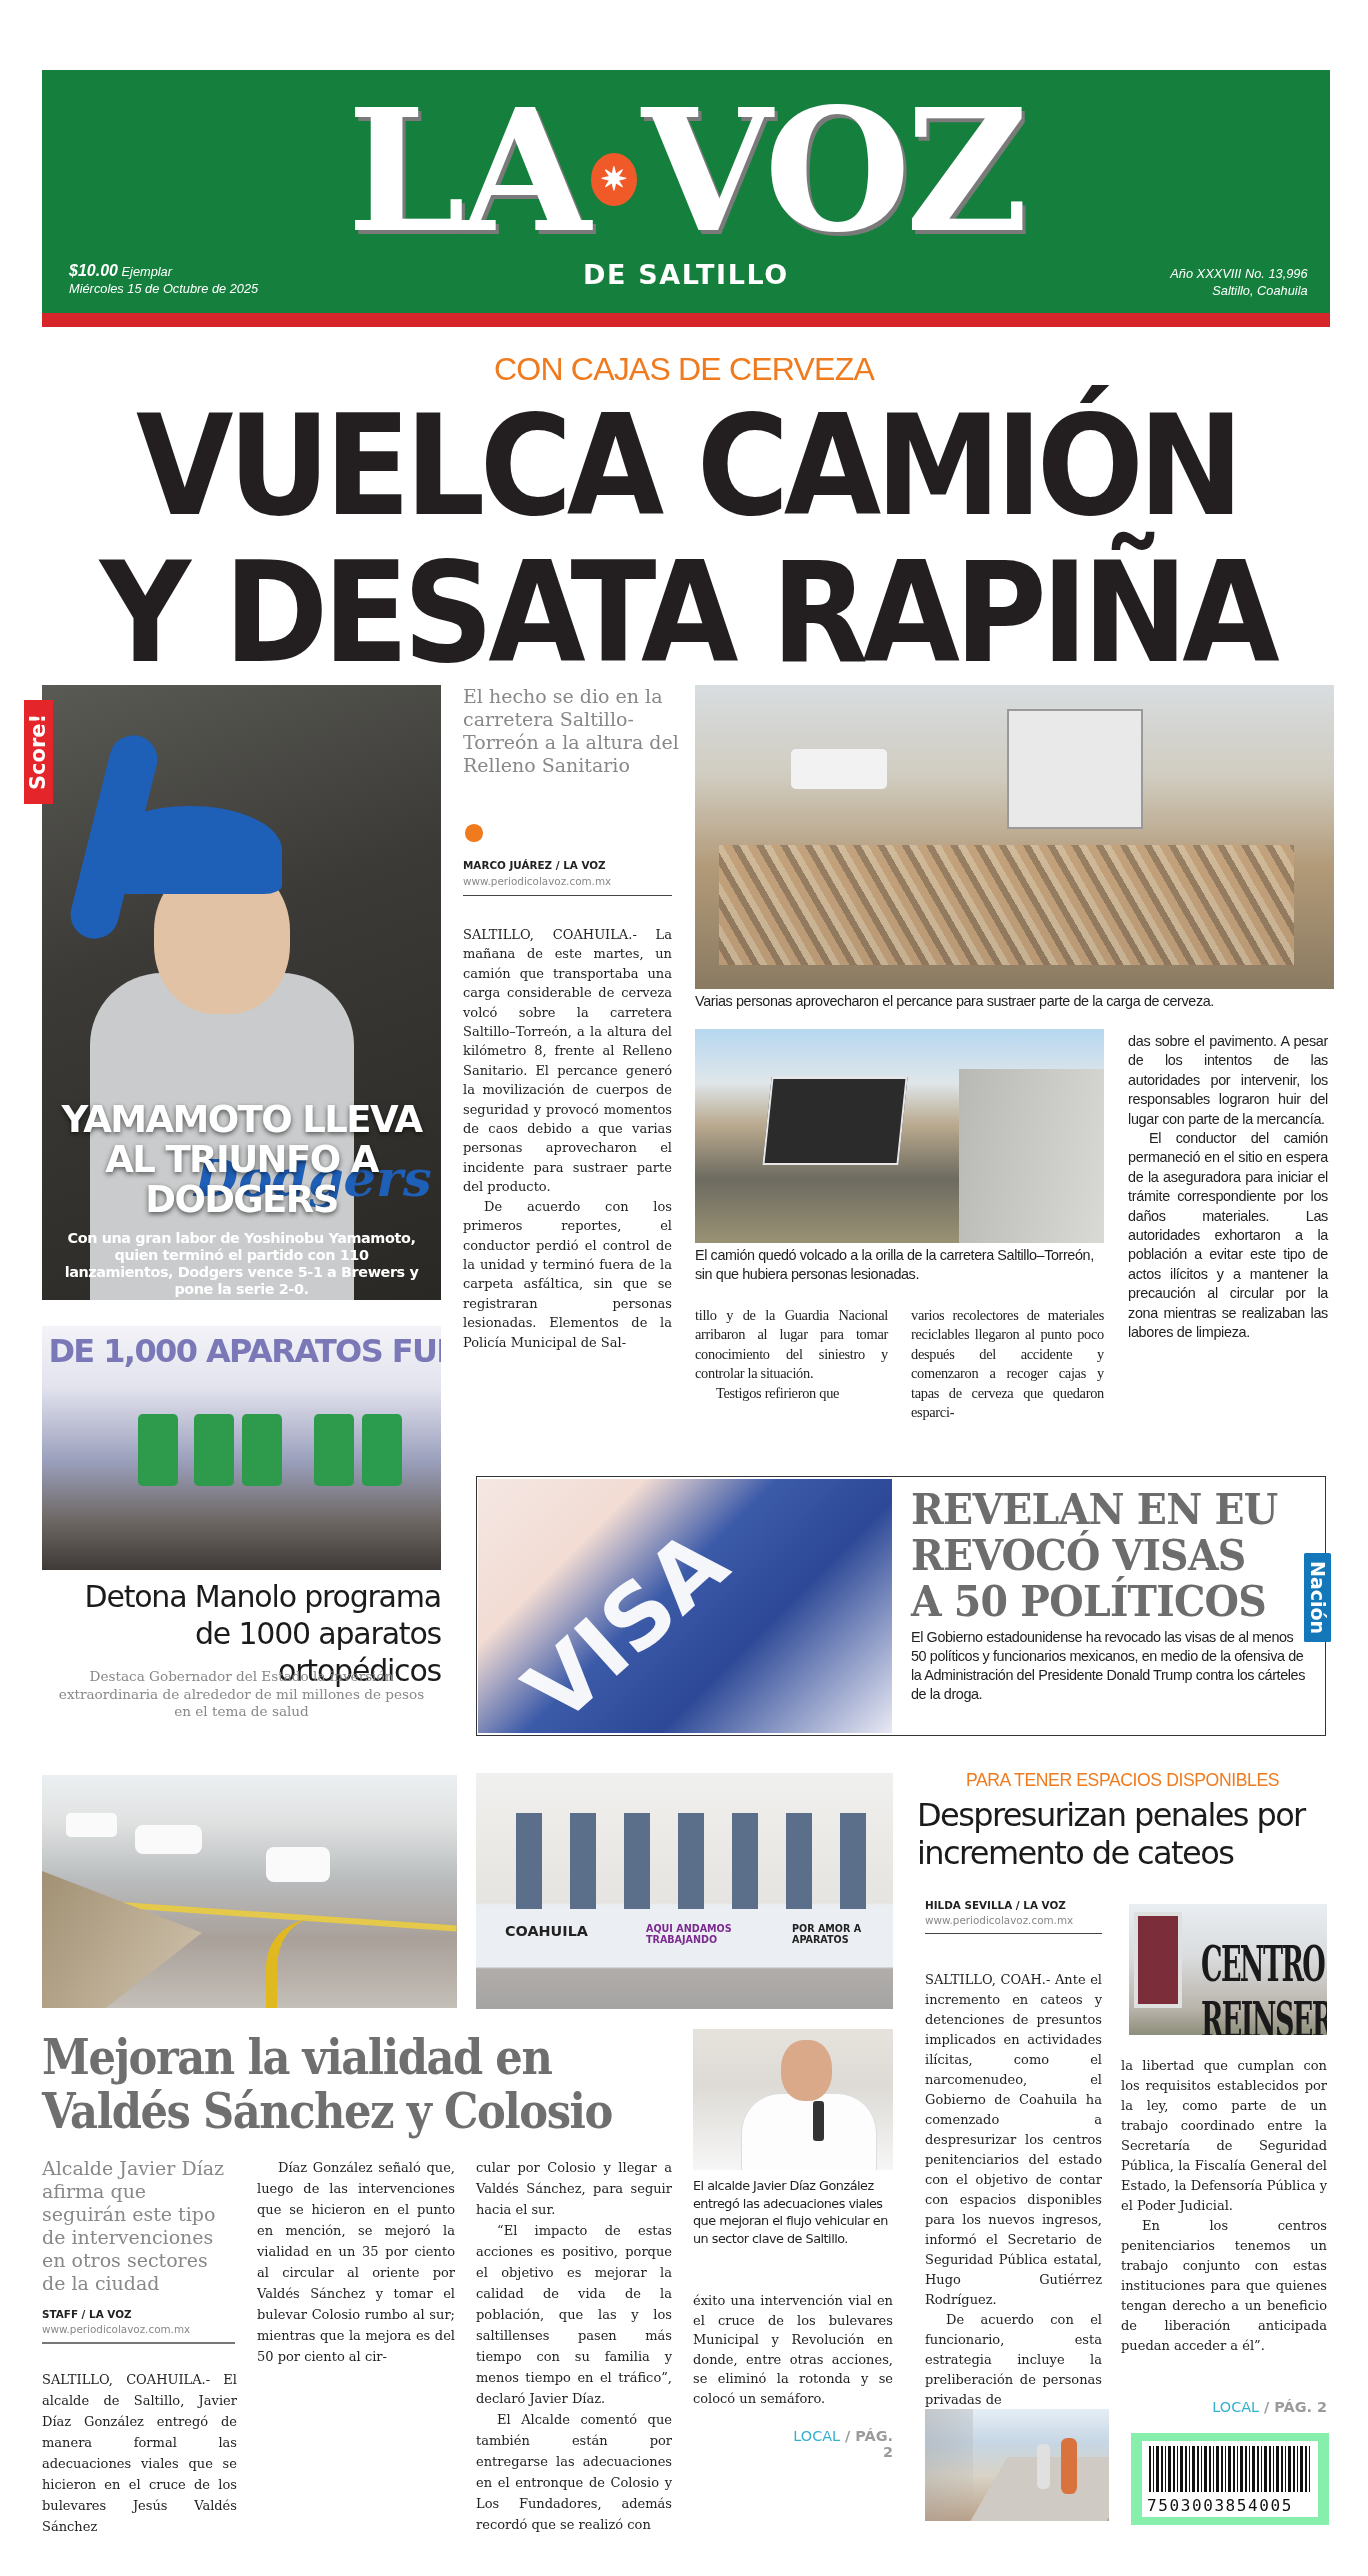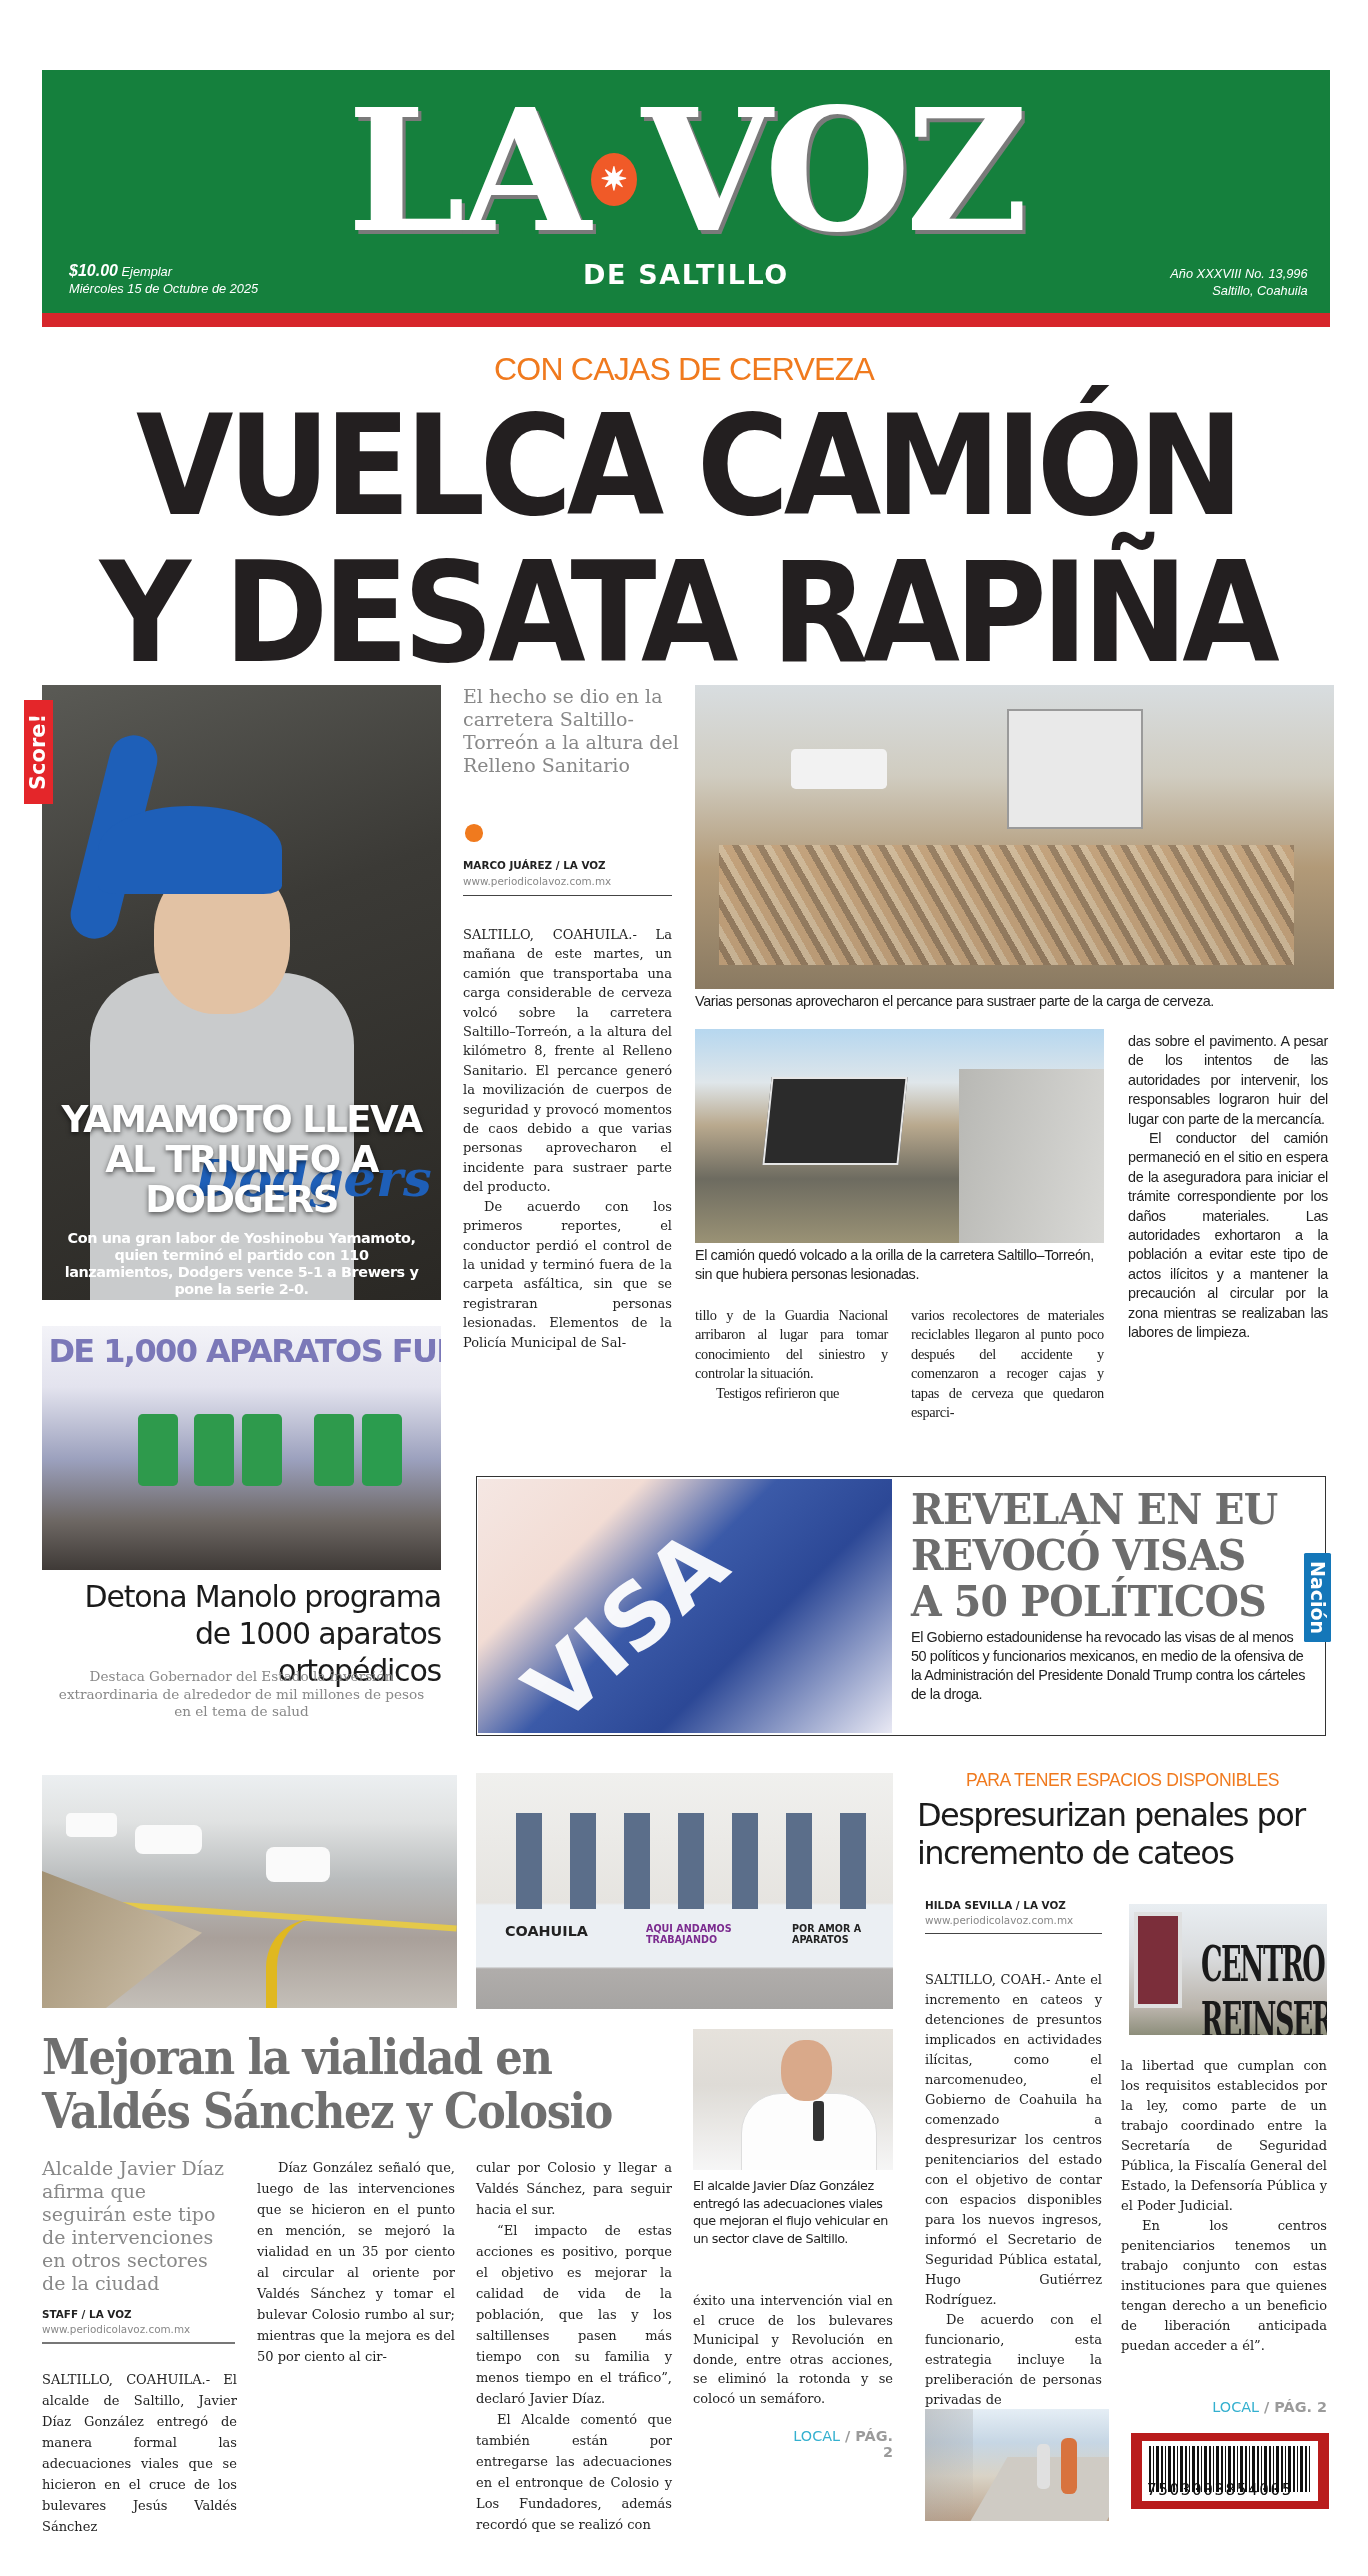--- a/index.html
+++ b/index.html
@@ -55,21 +55,21 @@
 .caption{font-family:"Liberation Sans",sans-serif;font-size:14.4px;line-height:19px;color:#222;letter-spacing:-0.4px}
 .sans-head{font-family:"DejaVu Sans",sans-serif;color:#1b1b1b;font-weight:normal;letter-spacing:-1.2px}
 .pageref{font-family:"DejaVu Sans",sans-serif;font-size:14.4px}
 .pageref .sec{color:#34b0cf}
 .pageref .sep,.pageref .pg{color:#9b9b9b;font-weight:bold}
 #visa-box{left:476px;top:1476px;width:850px;height:260px;border:1.6px solid #333}
 #nacion-tab{left:1304px;top:1553px;width:27px;height:89px;background:#1477b9;color:#fff;font-family:"DejaVu Sans",sans-serif;font-weight:bold;font-size:19px;writing-mode:vertical-rl;text-align:center;line-height:27px;border-radius:1.6px}
 #visa-title{left:911px;top:1487px;width:399px;font-family:"DejaVu Serif",serif;font-weight:bold;color:#6d6d6d;font-size:42px;line-height:46px;letter-spacing:-0.8px;transform:scaleX(0.94);transform-origin:left}
 #visa-body{left:911px;top:1628px;width:399px;font-family:"Liberation Sans",sans-serif;font-size:14.4px;line-height:19px;color:#222;letter-spacing:-0.4px}
 
-#barcode{left:1131px;top:2433px;width:198px;height:76px;background:#b91c1c;padding:8px 11.2px}
+#barcode{left:1131px;top:2433px;width:198px;height:92px;background:#86efac;padding:8px 11.2px}
 #barcode .inner{background:#fff;width:100%;height:100%;position:relative;overflow:hidden}
 #barcode .bars{position:absolute;left:6.4px;top:4.8px;right:6.4px;height:46px;background:repeating-linear-gradient(90deg,#111 0 2.4px,#fff 2.4px 4px,#111 4px 4.8px,#fff 4.8px 7.2px,#111 7.2px 10.4px,#fff 10.4px 12px)}
 #barcode .num{position:absolute;left:4.8px;bottom:1.6px;font-family:"DejaVu Sans Mono",monospace;font-size:16px;color:#111;letter-spacing:1.6px}
 </style>
 </head>
 <body>
 
 <header id="masthead" class="abs">
   <div id="logo">
     <span>LA</span>

